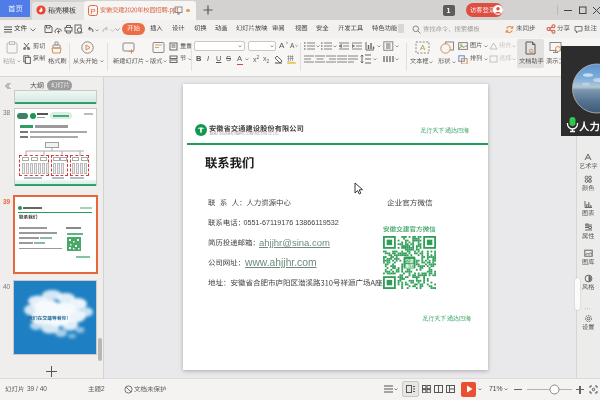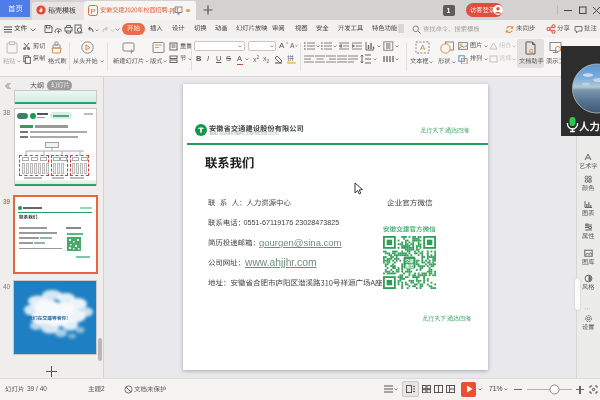--- a/index.html
+++ b/index.html
@@ -787,33 +787,33 @@
     </svg>
 <svg style="position:absolute;left:208px;top:217.9px;overflow:visible" width="38" height="9">
       <g fill="#3d3d3d" transform="translate(0,7.4) scale(0.0074,-0.0074)">
         <use href="#g127" x="0"></use>
         <use href="#g128" x="1000"></use>
         <use href="#g136" x="2000"></use>
         <use href="#g137" x="3000"></use>
         <use href="#g130" x="4000"></use>
       </g>
     </svg>
-<div style="position:absolute;left:243.5px;top:219.3px;font-size:7.2px;color:#3d3d3d;font-weight:400;line-height:1;">0551-67119176 23028473825</div>
+<div style="position:absolute;left:243.5px;top:219.3px;font-size:7.2px;color:#3d3d3d;font-weight:400;line-height:1;">0551-67119176 13866119532</div>
 <svg style="position:absolute;left:208px;top:237.9px;overflow:visible" width="52" height="9">
       <g fill="#3d3d3d" transform="translate(0,7.4) scale(0.0074,-0.0074)">
         <use href="#g138" x="0"></use>
         <use href="#g139" x="1000"></use>
         <use href="#g140" x="2000"></use>
         <use href="#g141" x="3000"></use>
         <use href="#g142" x="4000"></use>
         <use href="#g143" x="5000"></use>
         <use href="#g130" x="6000"></use>
       </g>
     </svg>
-<div style="position:absolute;left:259px;top:238.3px;font-size:9.5px;color:#6f8c7d;font-weight:400;line-height:1;"><u>gourgen@sina.com</u></div>
+<div style="position:absolute;left:259px;top:238.3px;font-size:9.5px;color:#6f8c7d;font-weight:400;line-height:1;"><u>ahjjhr@sina.com</u></div>
 <svg style="position:absolute;left:208px;top:257.9px;overflow:visible" width="38" height="9">
       <g fill="#3d3d3d" transform="translate(0,7.4) scale(0.0074,-0.0074)">
         <use href="#g144" x="0"></use>
         <use href="#g145" x="1000"></use>
         <use href="#g146" x="2000"></use>
         <use href="#g147" x="3000"></use>
         <use href="#g130" x="4000"></use>
       </g>
     </svg>
 <div style="position:absolute;left:245px;top:258px;font-size:10.3px;color:#6f8c7d;font-weight:400;line-height:1;"><u>www.ahjjhr.com</u></div>

